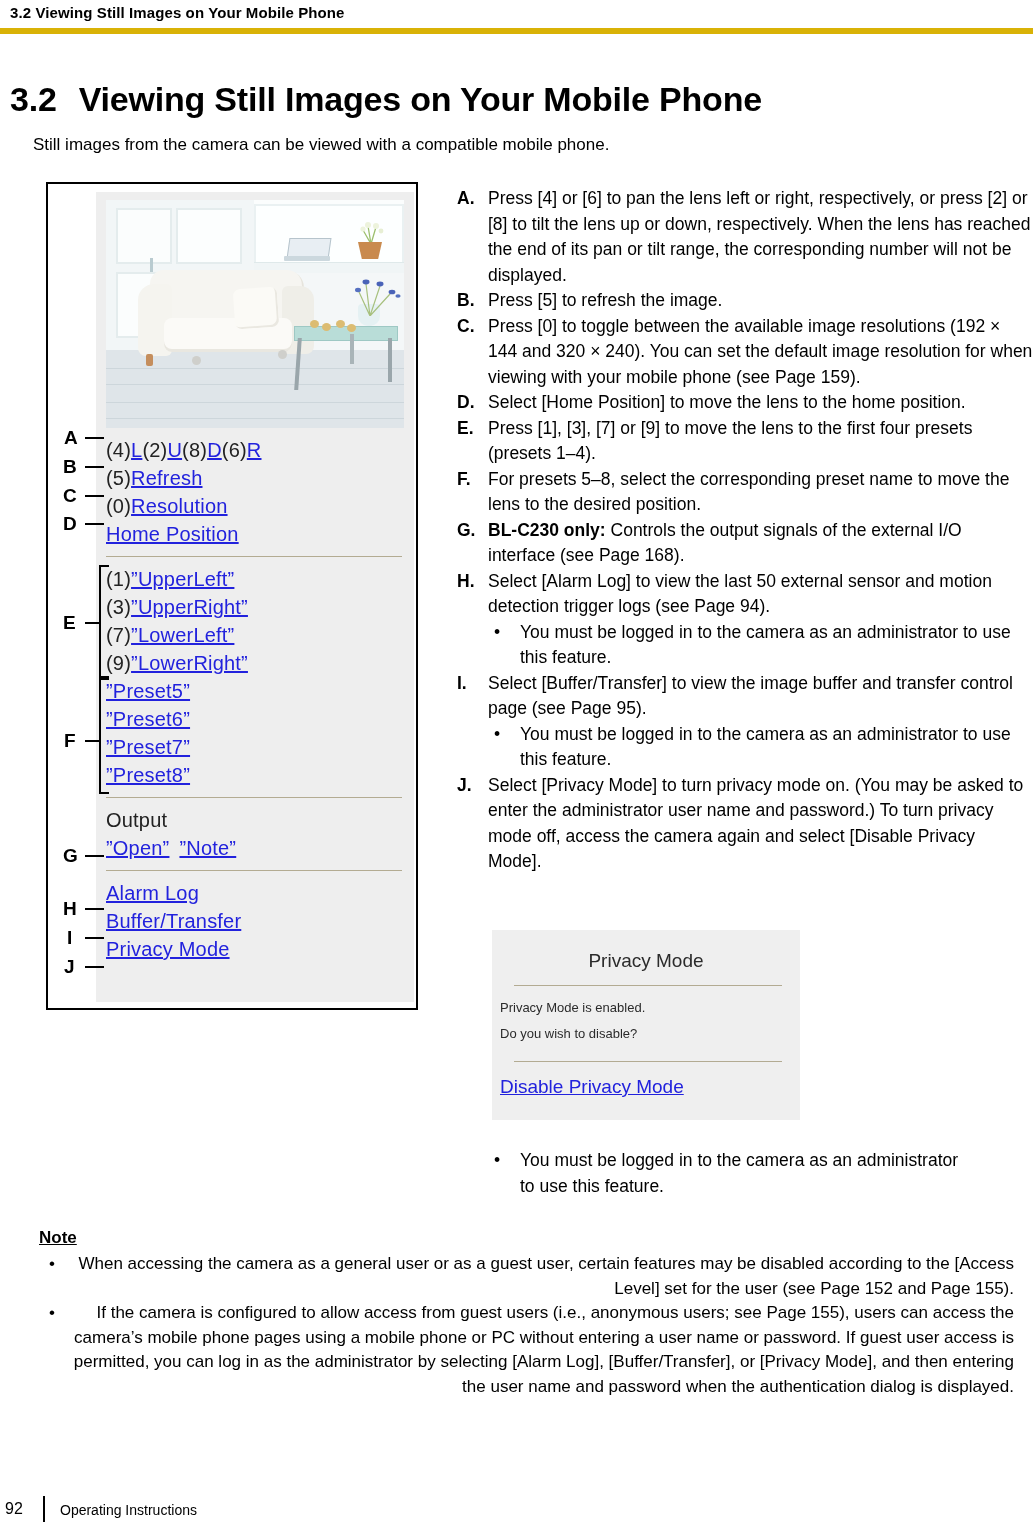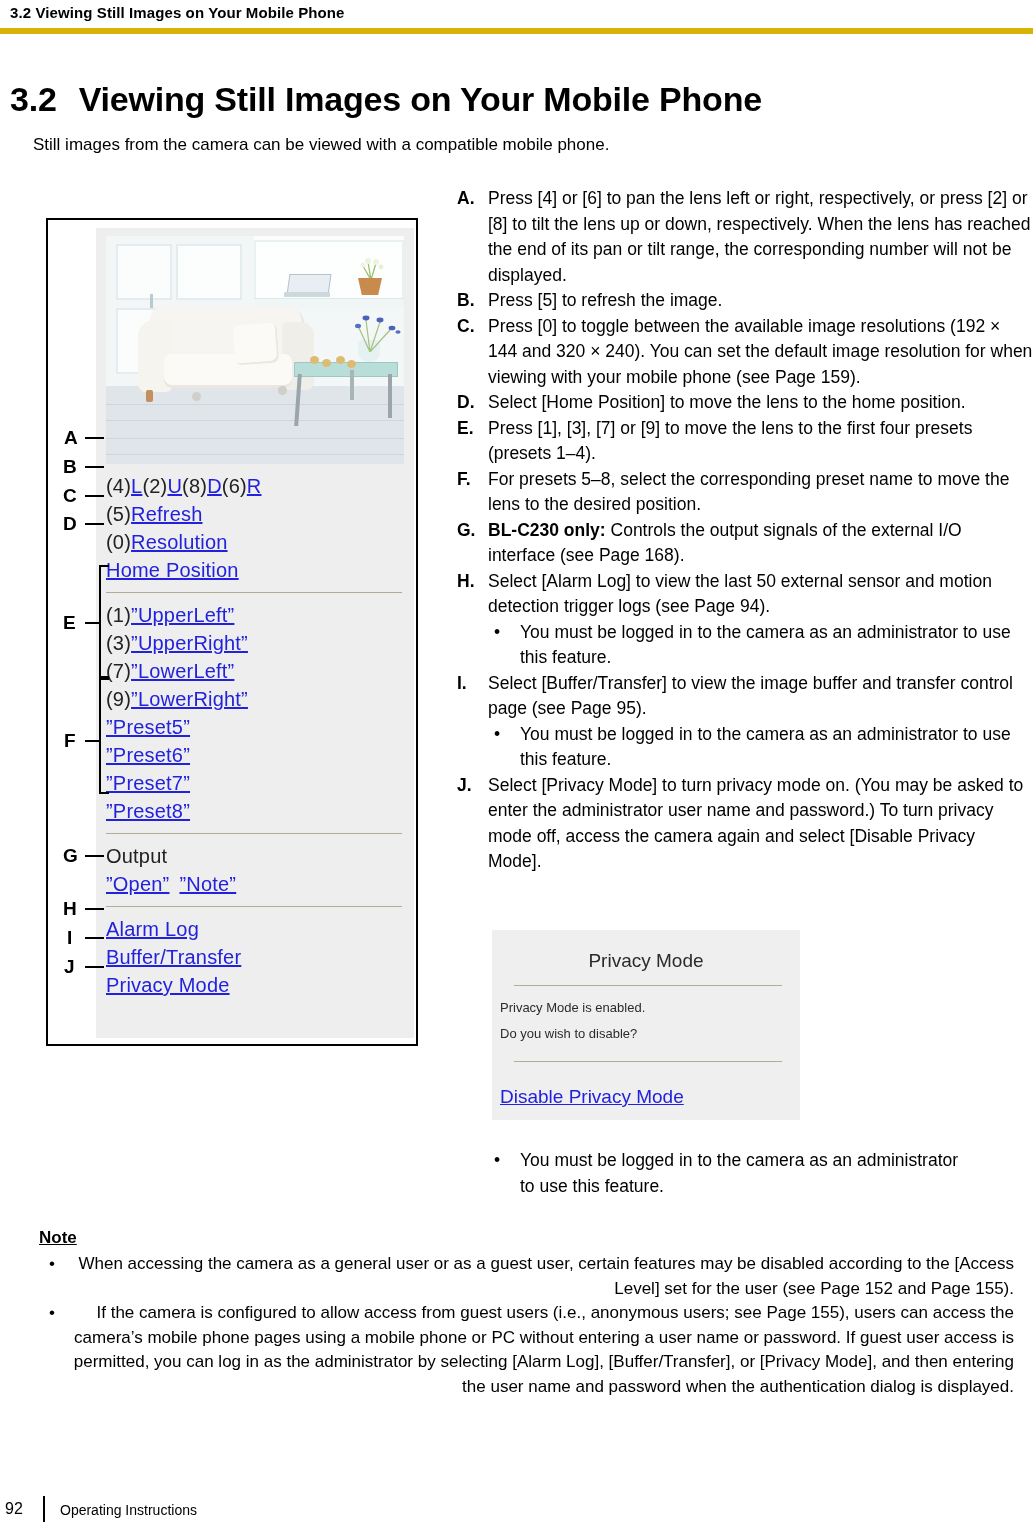--- a/index.html
+++ b/index.html
@@ -58,21 +58,20 @@
   
   .figure-box {
     position: absolute;
     left: 46px;
     top: 182px;
     width: 372px;
     height: 828px;
     border: 2px solid #000;
     box-sizing: border-box;
     background: #ffffff;
-    margin-top: 36px;
   }
   .phone-panel {
     position: absolute;
     left: 48px;
     top: 8px;
     width: 318px;
     height: 810px;
     background: #eeeeee;
   }
 
@@ -210,21 +209,21 @@
     width: 100%;
     text-align: center;
     font-size: 19px;
   }
   .ps-rule1 { position:absolute; left:22px; top:55px; width:268px; height:1px; background:#b3ab92; }
   .ps-msg1 { position:absolute; left:8px; top:70px; font-size:13px; }
   .ps-msg2 { position:absolute; left:8px; top:96px; font-size:13px; }
   .ps-rule2 { position:absolute; left:22px; top:131px; width:268px; height:1px; background:#b3ab92; }
   .ps-link {
     position:absolute; left:8px; top:146px;
-    font-size:19px; color:#2222dd; text-decoration:underline;margin-top:10px;
+    font-size:19px; color:#2222dd; text-decoration:underline;
   }
 
   .after-shot-bullet {
     position: absolute;
     left: 488px;
     top: 1148px;
     width: 480px;
     font-size: 17.5px;
     line-height: 25.5px;
     display: flex;

